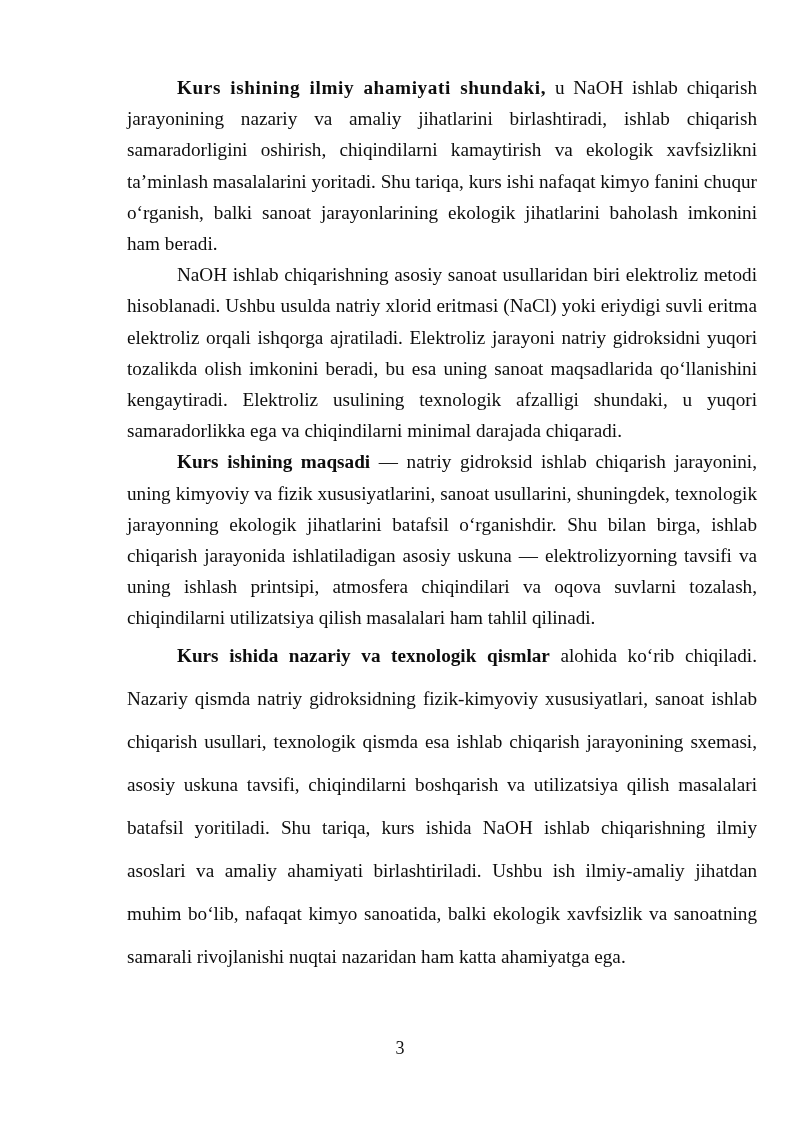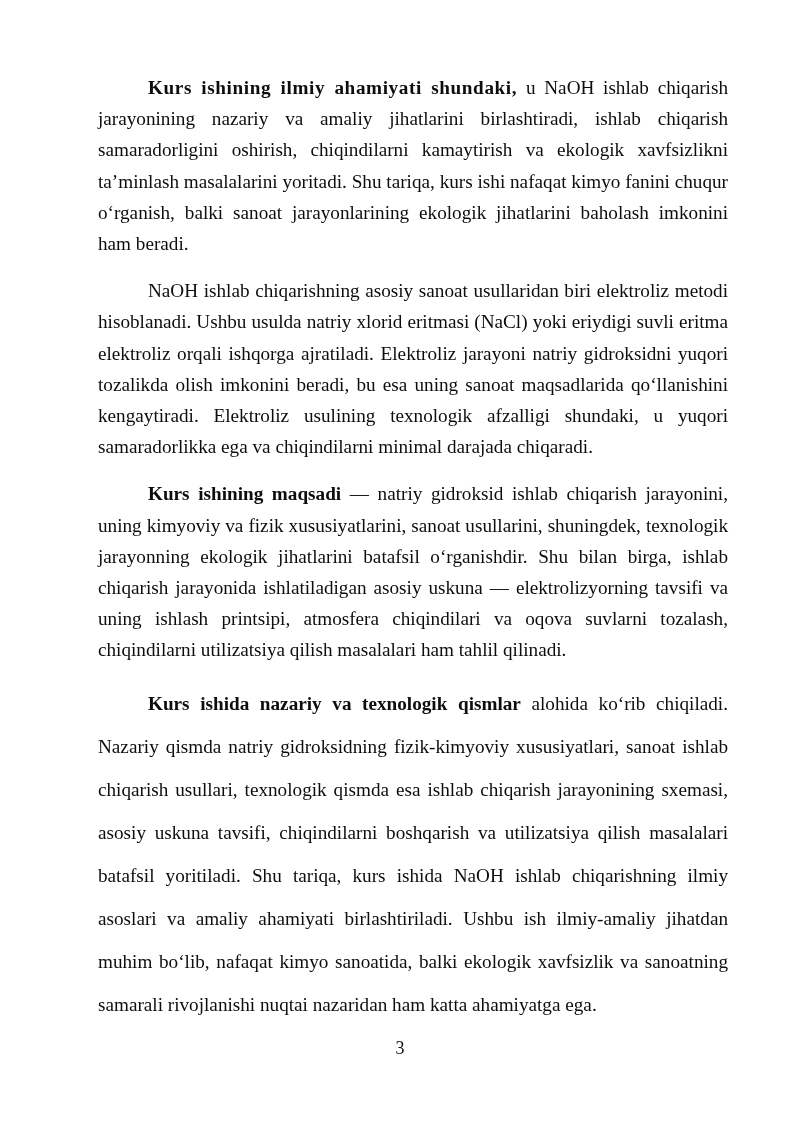--- a/index.html
+++ b/index.html
@@ -12,36 +12,36 @@
     position: relative;
     width: 800px;
     height: 1131px;
     background: #ffffff;
     overflow: hidden;
     font-family: "Liberation Serif", "DejaVu Serif", serif;
     color: #0d0d0d;
   }
   .text-column {
     position: absolute;
-    left: 98px;
+    left: 127px;
     top: 72px;
     width: 630px;
   }
   .para {
     margin: 0;
     text-align: justify;
     text-justify: inter-word;
     font-size: 19.2px;
     line-height: 31.2px;
     text-indent: 50px;
     color: #0d0d0d;
     -webkit-font-smoothing: antialiased;
   }
   .para + .para {
-    margin-top: 16px;
+    margin-top: 0;
   }
   .para b,
   .lead {
     font-weight: bold;
   }
   
   .para.p1 > .lead {
     letter-spacing: 0.6px;
   }
   .para.p5 {

